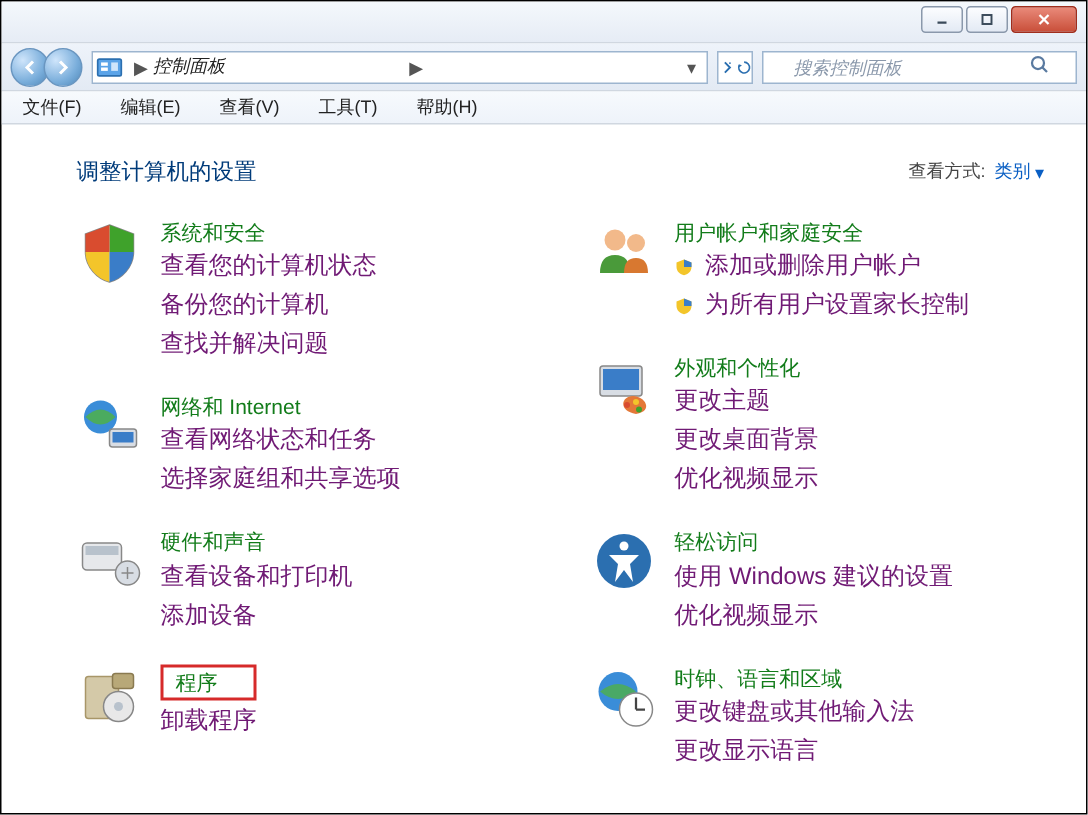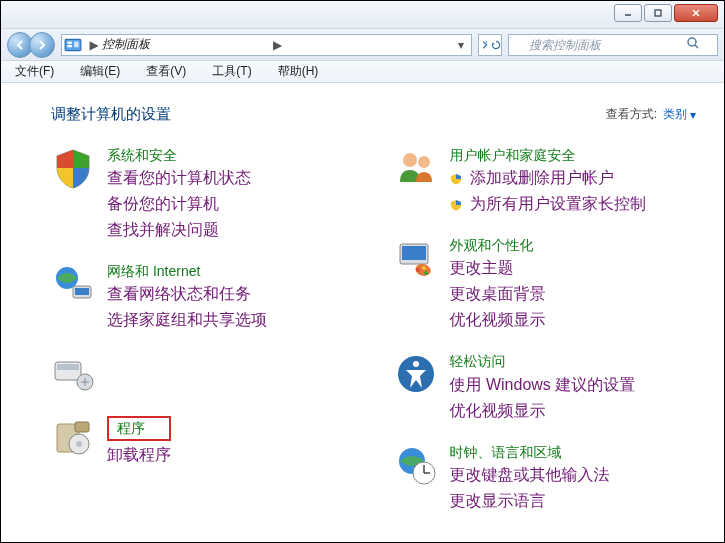--- a/index.html
+++ b/index.html
@@ -247,20 +247,25 @@
 
       <div class="cat">
         <div class="cat-icon">
           <svg viewBox="0 0 44 44">
               <rect x="4" y="10" width="26" height="18" rx="3" fill="#e6e8eb" stroke="#888"></rect>
               <rect x="6" y="12" width="22" height="6" fill="#b8c2cc"></rect>
               <circle cx="34" cy="30" r="8" fill="#d8dde4" stroke="#888"></circle>
               <path d="M30 30 L38 30 M34 26 L34 34" stroke="#888"></path>
             </svg>
         </div>
+        <div class="cat-body">
+          <span class="cat-title">硬件和声音</span>
+          <span class="cat-link">查看设备和打印机</span>
+          <span class="cat-link">添加设备</span>
+        </div>
       </div>
 
       <div class="cat highlighted">
         <div class="cat-icon">
           <svg viewBox="0 0 44 44">
               <rect x="6" y="8" width="22" height="28" rx="2" fill="#d4c9a8" stroke="#a89668"></rect>
               <circle cx="28" cy="28" r="10" fill="#e8e8e8" stroke="#888"></circle>
               <circle cx="28" cy="28" r="3" fill="#b8c2cc"></circle>
               <rect x="24" y="6" width="14" height="10" rx="2" fill="#b8a878" stroke="#8a7a50"></rect>
             </svg>

